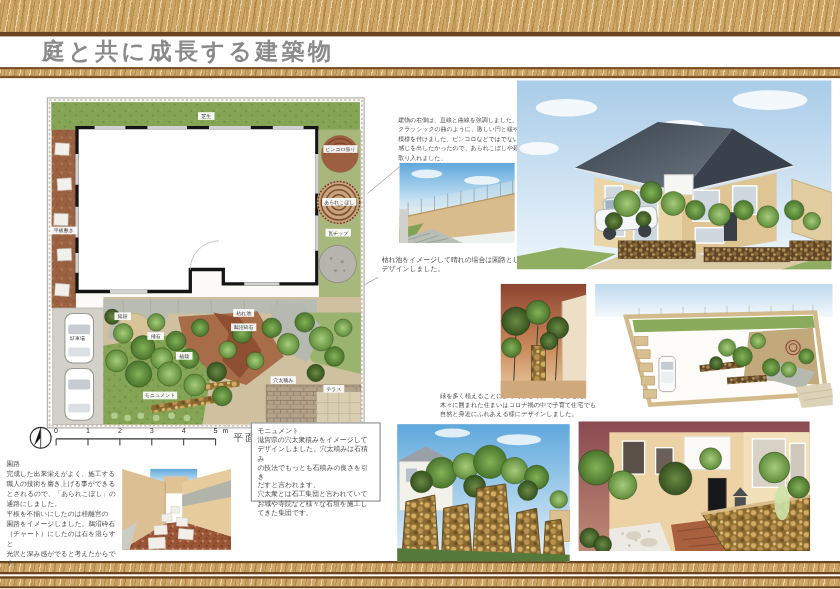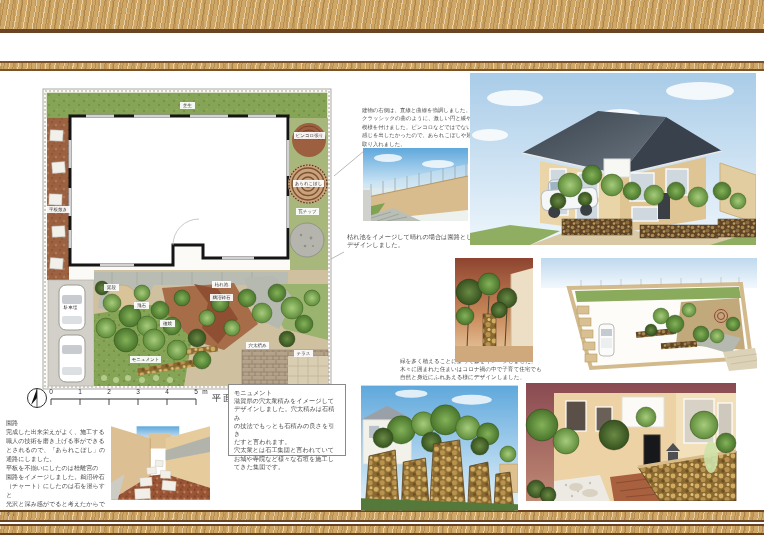--- a/index.html
+++ b/index.html
@@ -22,20 +22,21 @@
   .plancap{font-size:9px;color:#3f3f3f;letter-spacing:2px;}
   svg{display:block;}
   svg text{font-family:"Liberation Sans","DejaVu Sans",sans-serif;}
 </style>
 </head>
 <body>
 
 <div id="sheet">
 
   <div class="abs wood bar-top"></div>
+  <div class="abs" id="title">庭と共に成長する建築物</div>
   <div class="abs wood bar-thin"></div>
   <div class="abs wood bar-b1"></div>
   <div class="abs wood bar-b2"></div>
 
   <svg class="abs" style="left:0;top:0;width:764px;height:535px;pointer-events:none">
     <line x1="334" y1="176" x2="364" y2="151" stroke="#999" stroke-width="0.7"></line>
     <line x1="344" y1="252" x2="318" y2="266" stroke="#999" stroke-width="0.7"></line>
     <line x1="224" y1="371" x2="229" y2="385" stroke="#999" stroke-width="0.7"></line>
     <line x1="234" y1="390" x2="247" y2="417" stroke="#999" stroke-width="0.7"></line>
   </svg>

